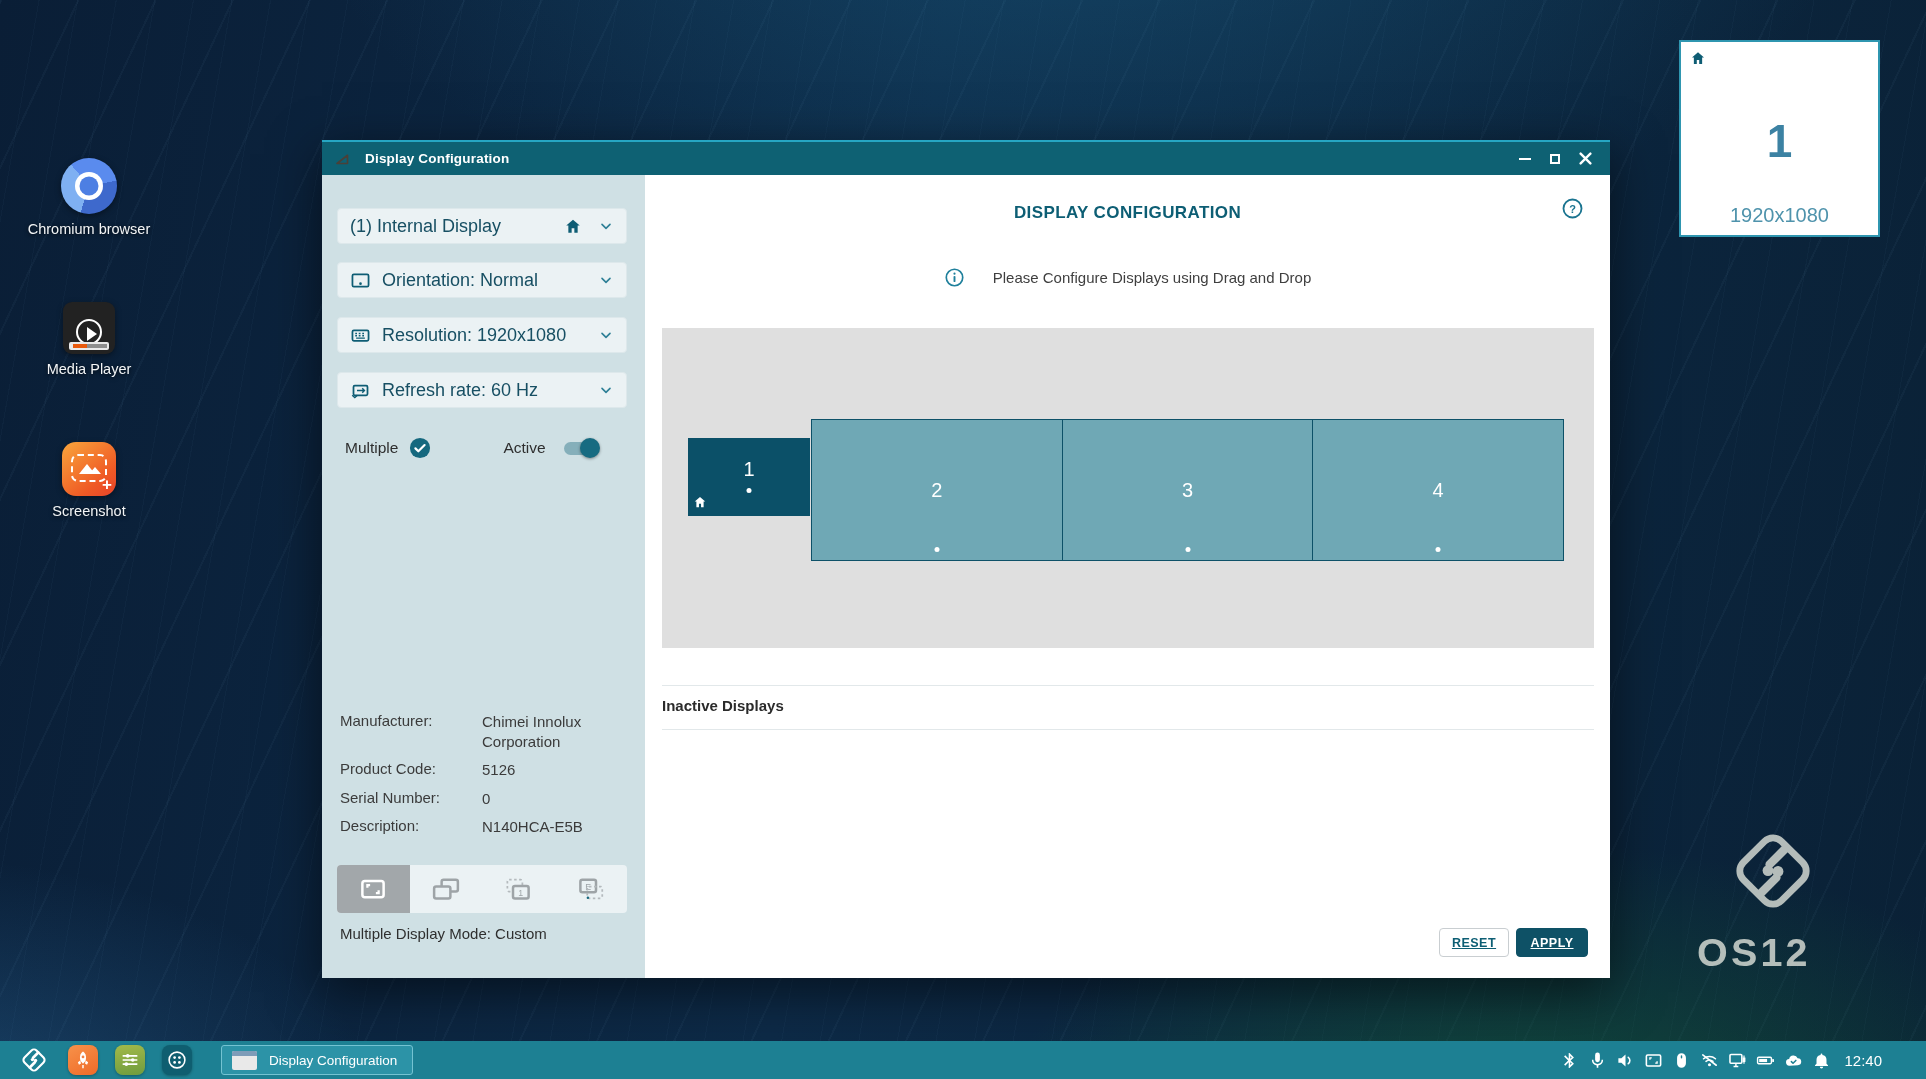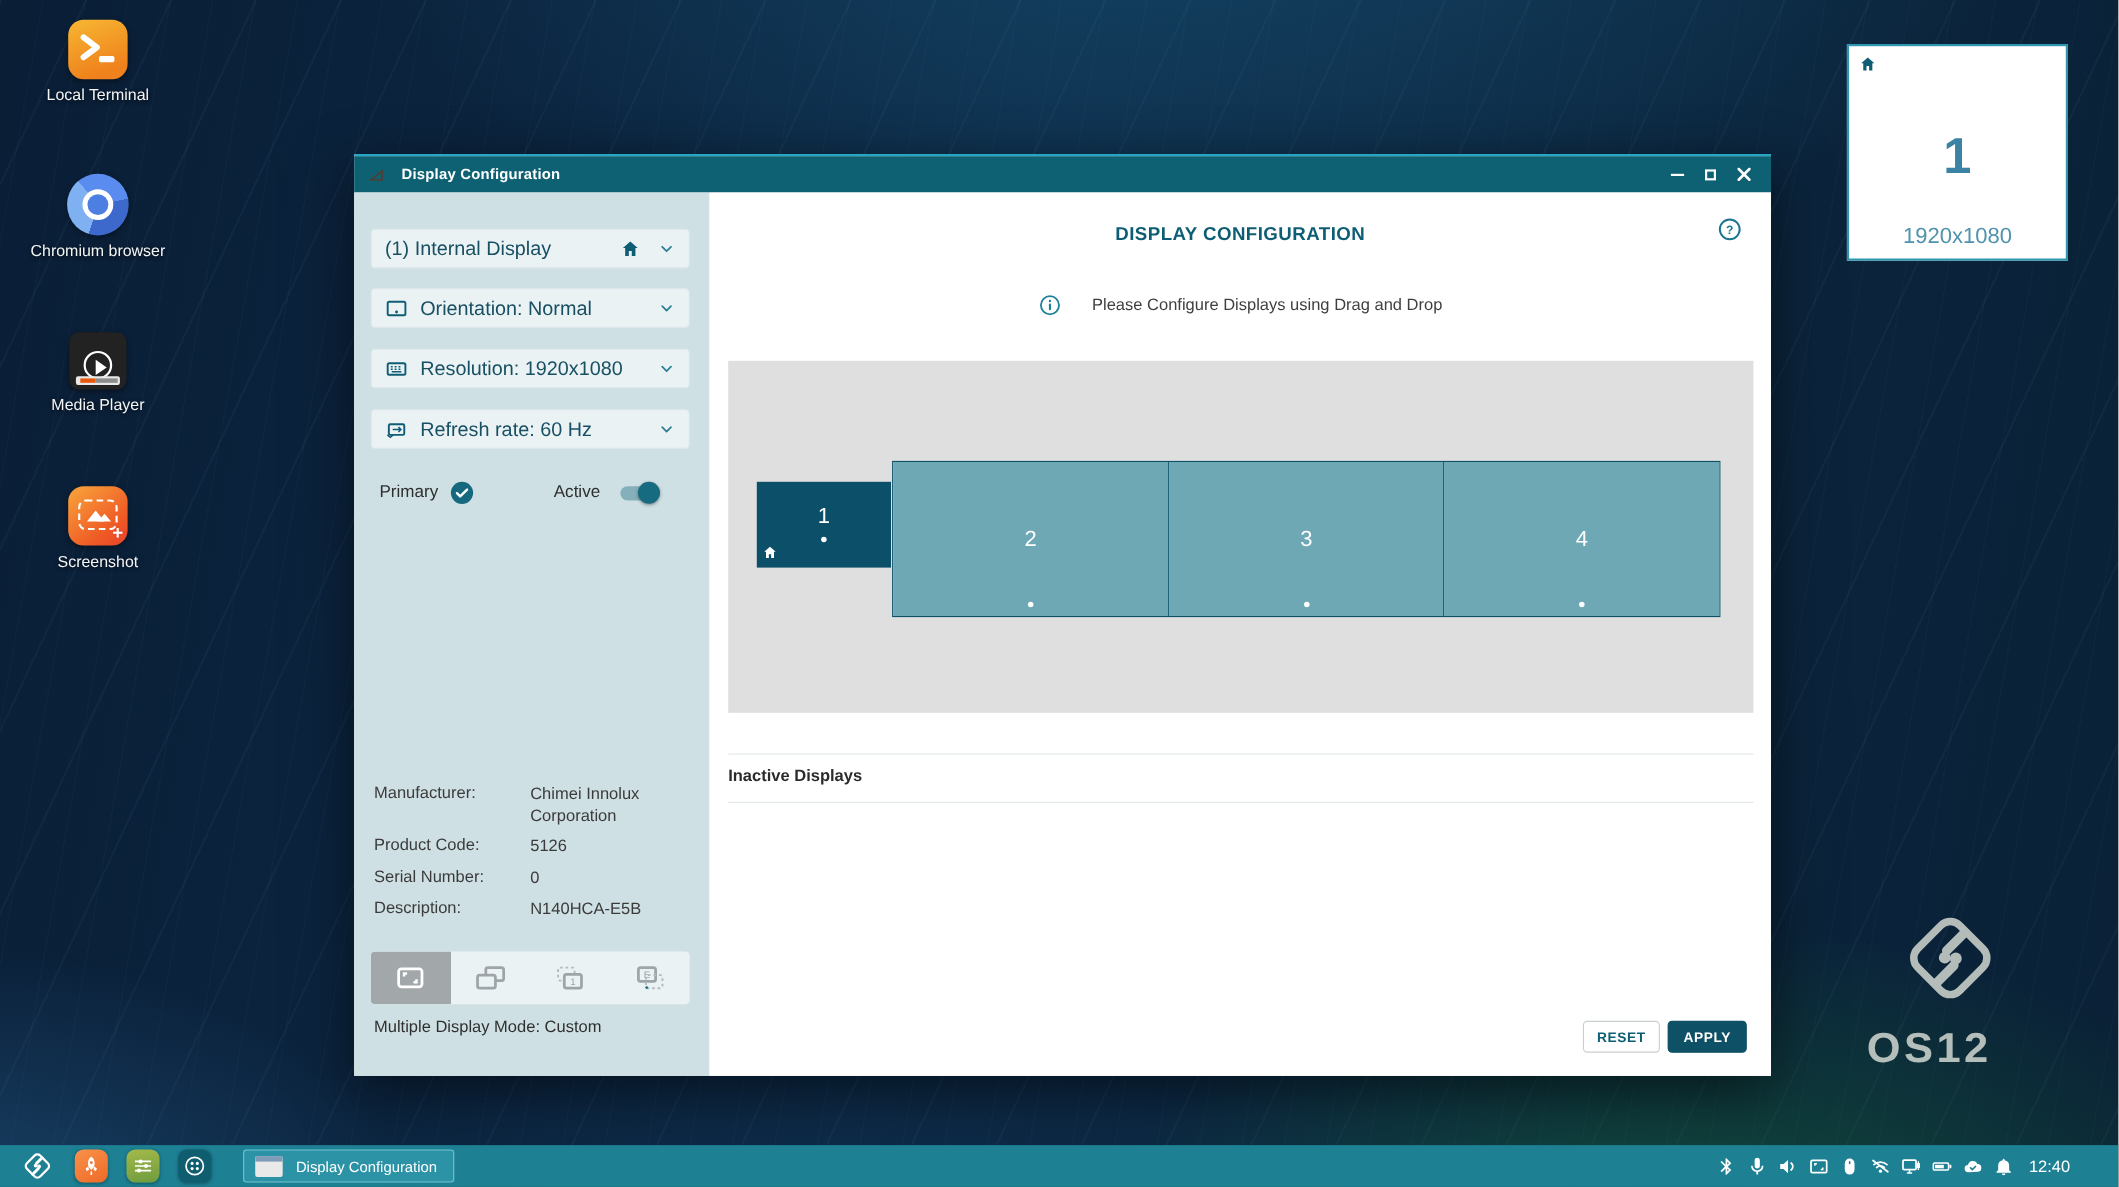--- a/index.html
+++ b/index.html
@@ -104,21 +104,21 @@
   .disp1 .home { position:absolute; left:5px; bottom:7px; width:14px; height:14px; }
   .disprow { position:absolute; left:149px; top:91px; width:753px; height:142px; display:flex; border:1px solid #0d5168; }
   .disprow .disp { position:relative; flex:1; background:#6fa8b5; border-right:1px solid #0d5168; }
   .disprow .disp:last-child { border-right:none; }
   .disprow .n { top:59px; }
   .disprow .dot { bottom:8px; }
   .divider { position:absolute; left:17px; width:932px; height:1px; background:#e2e8ea; }
   .inactive { position:absolute; left:17px; top:522px; font-size:15px; font-weight:bold; color:#2b2b2b; }
   .btn { position:absolute; top:753px; height:29px; border-radius:4px; font-size:12.5px; font-weight:bold;
     letter-spacing:.5px; display:flex; align-items:center; justify-content:center; cursor:pointer;
-    font-family:"Liberation Sans", sans-serif; }
+    font-family:"Liberation Sans", sans-serif;text-decoration:underline; }
   .btn.reset { left:794px; width:70px; background:#fff; border:1px solid #c9ced1; color:#0d5e74; }
   .btn.apply { left:871px; width:72px; background:#0e5166; border:1px solid #0e5166; color:#fff; }
 
   
   .taskbar { position:absolute; left:0; bottom:0; width:1926px; height:38px; background:#1d8093; display:flex; align-items:center; }
   .tb-logo { width:34px; height:34px; margin-left:17px; cursor:pointer; }
   .tb-app { width:30px; height:30px; border-radius:8px; margin-left:17px; position:relative; cursor:pointer; box-shadow:0 1px 3px rgba(0,0,0,.3); }
   .tb-rocket { background:linear-gradient(150deg,#f7924a,#ef6a28); }
   .tb-sliders { background:linear-gradient(170deg,#a3b94a,#6f9c3e); }
   .tb-grid { background:#0f5e70; }
@@ -130,29 +130,20 @@
   .taskbtn .tl { color:#fff; font-size:13.5px; margin-left:12px; white-space:nowrap; }
   .tray { position:absolute; right:44px; top:0; height:38px; display:flex; align-items:center; gap:9px; }
   .tray svg { width:19px; height:19px; cursor:pointer; }
   .clock { color:#fff; font-size:15px; margin-left:4px; cursor:pointer; }
 </style>
 </head>
 <body>
 
 <div class="desktop">
 
-  <div class="desk-icon" style="left:25px; top:18px;">
-    <div class="glyph icon-terminal">
-      <svg viewBox="0 0 54 54">
-          <path d="M14 16l12 9-12 9" stroke="#fff" stroke-width="5.5" fill="none" stroke-linecap="round" stroke-linejoin="round"></path>
-          <rect x="28" y="33" width="14" height="5.5" rx="1.5" fill="#fff"></rect>
-        </svg>
-    </div>
-    <div class="lbl">Local Terminal</div>
-  </div>
 
   <div class="desk-icon" style="left:25px; top:158px;">
     <div class="glyph icon-chromium"></div>
     <div class="lbl">Chromium browser</div>
   </div>
 
   <div class="desk-icon" style="left:25px; top:302px;">
     <div class="glyph icon-media">
       <div class="play"></div>
       <div class="strip"><i class="seg1"></i><i class="seg2"></i></div>
@@ -250,21 +241,21 @@
               <path d="M8 12h8M14 9.5l2.5 2.5L14 14.5" fill="none" stroke="#0e5d74" stroke-width="1.6"></path>
               <path d="M2.5 17.5l3 2.5 3-2.5" fill="none" stroke="#0e5d74" stroke-width="1.6"></path>
             </svg>
           <span class="txt">Refresh rate: 60 Hz</span>
           <svg class="chev" viewBox="0 0 24 24">
               <path d="M6 9.5l6 6 6-6" fill="none" stroke="#2d7f96" stroke-width="2.4" stroke-linecap="round" stroke-linejoin="round"></path>
             </svg>
         </div>
 
         <div class="row-pa">
-          <span class="plabel">Primary</span>
+          <span class="plabel">Multiple</span>
           <svg class="badge" viewBox="0 0 24 24">
               <circle cx="12" cy="12" r="11" fill="#15687e"></circle>
               <path d="M7 12.4l3.2 3.2 6.8-6.8" fill="none" stroke="#fff" stroke-width="2.4" stroke-linecap="round" stroke-linejoin="round"></path>
             </svg>
           <span class="alabel">Active</span>
           <div class="toggle">
             <div class="track"></div>
               <div class="knob"></div>
           </div>
         </div>

